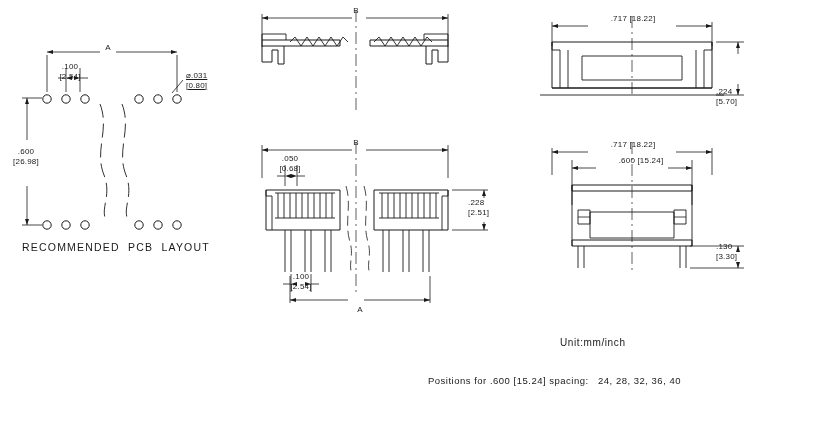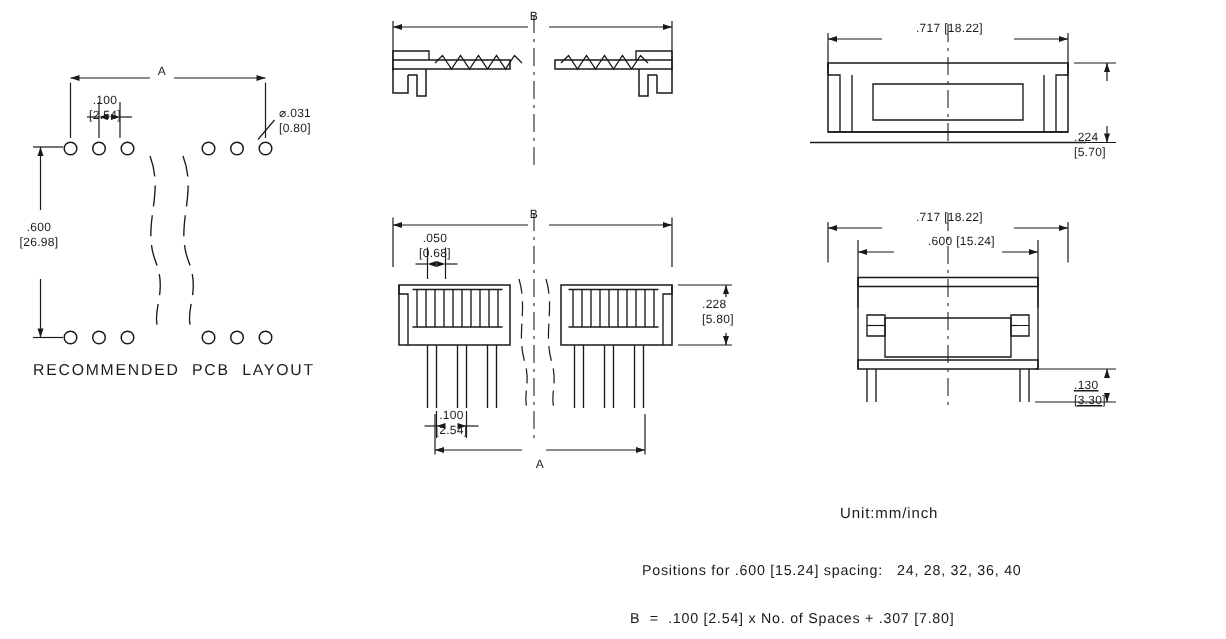--- a/index.html
+++ b/index.html
@@ -239,53 +239,52 @@
     </g>
 
   </g>
 </svg>
 
 <div class="lbl c" style="left:100px; top:43px; width:16px;">A</div>
 
 <div class="lbl c" style="left:52px; top:62px; width:36px;">.100
 [2.54]</div>
 
-<div class="lbl" style="left:186px; top:71px; width:50px;">⌀.031
+<div class="lbl" style="left:186px; top:71px; width:50px;text-decoration:underline;">⌀.031
 [0.80]</div>
 
 <div class="lbl c" style="left:4px; top:147px; width:44px;">.600
 [26.98]</div>
 
 <div class="lbl big" style="left:22px; top:243px; width:200px;">RECOMMENDED  PCB  LAYOUT</div>
 
 <div class="lbl c" style="left:348px; top:6px; width:16px;">B</div>
 
 <div class="lbl c" style="left:348px; top:138px; width:16px;">B</div>
 
 <div class="lbl c" style="left:352px; top:305px; width:16px;">A</div>
 
 <div class="lbl c" style="left:272px; top:154px; width:36px;">.050
 [0.68]</div>
 
 <div class="lbl" style="left:468px; top:198px; width:40px;">.228
-[5.80]</div>
+[2.51]</div>
 
 <div class="lbl c" style="left:278px; top:272px; width:46px;">.100
 [2.54]</div>
 
 <div class="lbl c" style="left:590px; top:14px; width:86px;">.717 [18.22]</div>
 
 <div class="lbl" style="left:716px; top:50px; width:44px;margin-top:37px;">.224
 [5.70]</div>
 
 <div class="lbl c" style="left:590px; top:140px; width:86px;">.717 [18.22]</div>
 
 <div class="lbl c" style="left:598px; top:156px; width:86px;">.600 [15.24]</div>
 
-<div class="lbl" style="left:716px; top:252px; width:44px;text-decoration:underline;">.130
+<div class="lbl" style="left:716px; top:242px; width:44px;">.130
 [3.30]</div>
 
 <div class="lbl unit" style="left:560px; top:302px; width:140px;">Unit:mm/inch</div>
 
 <div class="lbl notes" style="left:428px; top:374px; width:390px;">Positions for .600 [15.24] spacing:   24, 28, 32, 36, 40</div>
-<div class="lbl notes" style="left:420px; top:406px; width:390px;">B  =  .100 [2.54] x No. of Spaces + .307 [7.80]</div>
 
 </div>
 
 </body></html>

